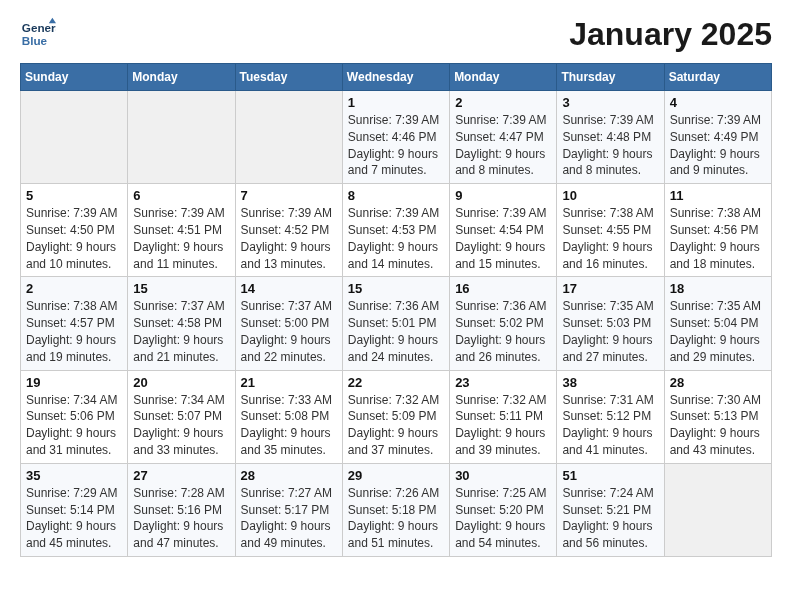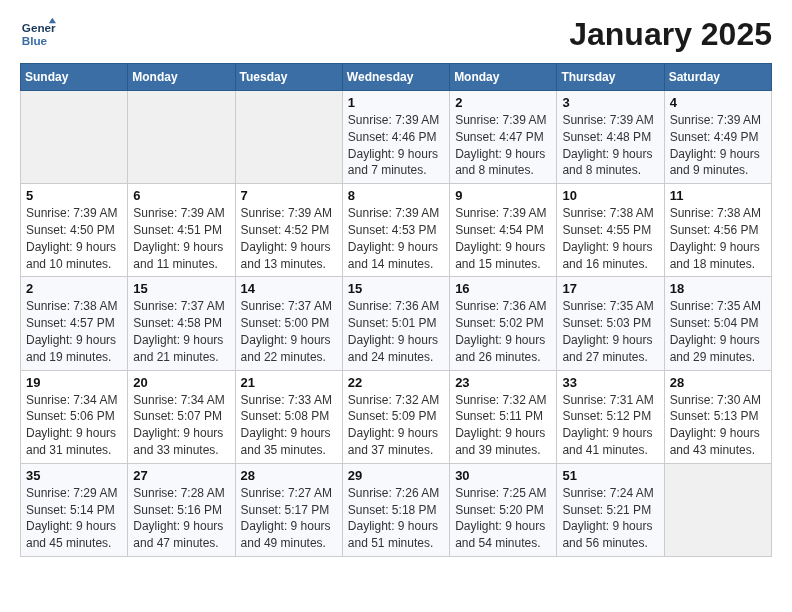--- a/index.html
+++ b/index.html
@@ -212,21 +212,21 @@
           </td>
           <td>
             <div class="day-number">22</div>
             <div class="day-info">Sunrise: 7:32 AM<br>Sunset: 5:09 PM<br>Daylight: 9 hours and 37 minutes.</div>
           </td>
           <td>
             <div class="day-number">23</div>
             <div class="day-info">Sunrise: 7:32 AM<br>Sunset: 5:11 PM<br>Daylight: 9 hours and 39 minutes.</div>
           </td>
           <td>
-            <div class="day-number">33</div>
+            <div class="day-number">38</div>
             <div class="day-info">Sunrise: 7:31 AM<br>Sunset: 5:12 PM<br>Daylight: 9 hours and 41 minutes.</div>
           </td>
           <td>
             <div class="day-number">28</div>
             <div class="day-info">Sunrise: 7:30 AM<br>Sunset: 5:13 PM<br>Daylight: 9 hours and 43 minutes.</div>
           </td>
         </tr>
         <tr>
           <td>
             <div class="day-number">35</div>

